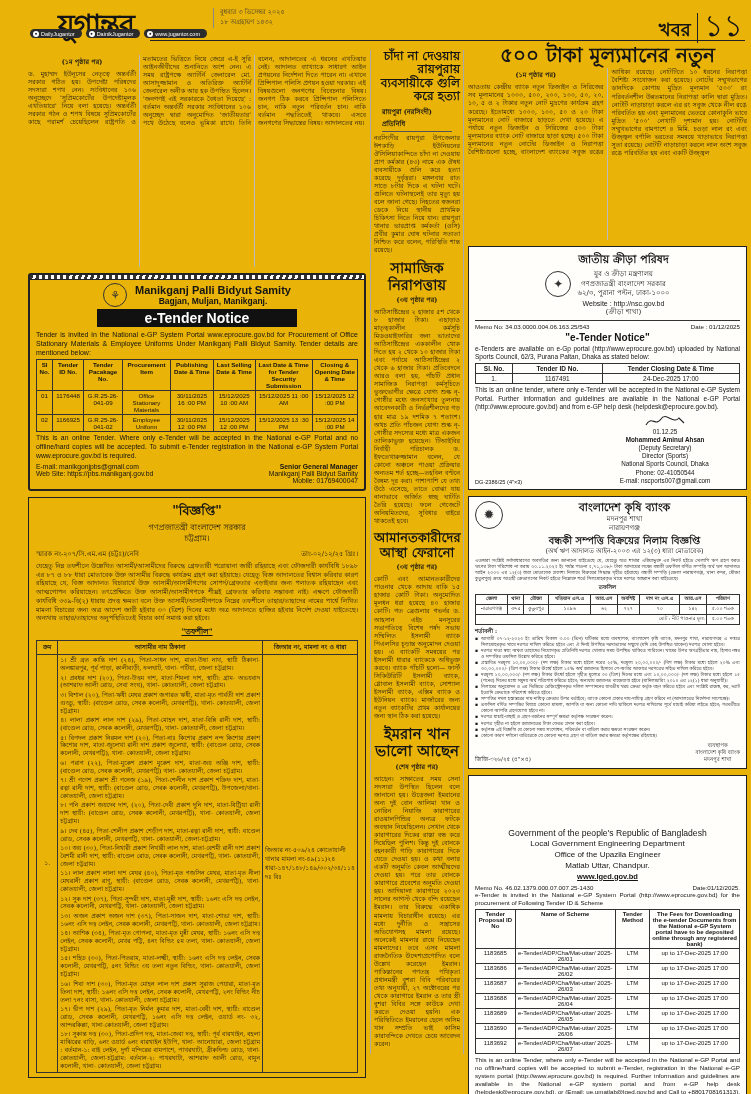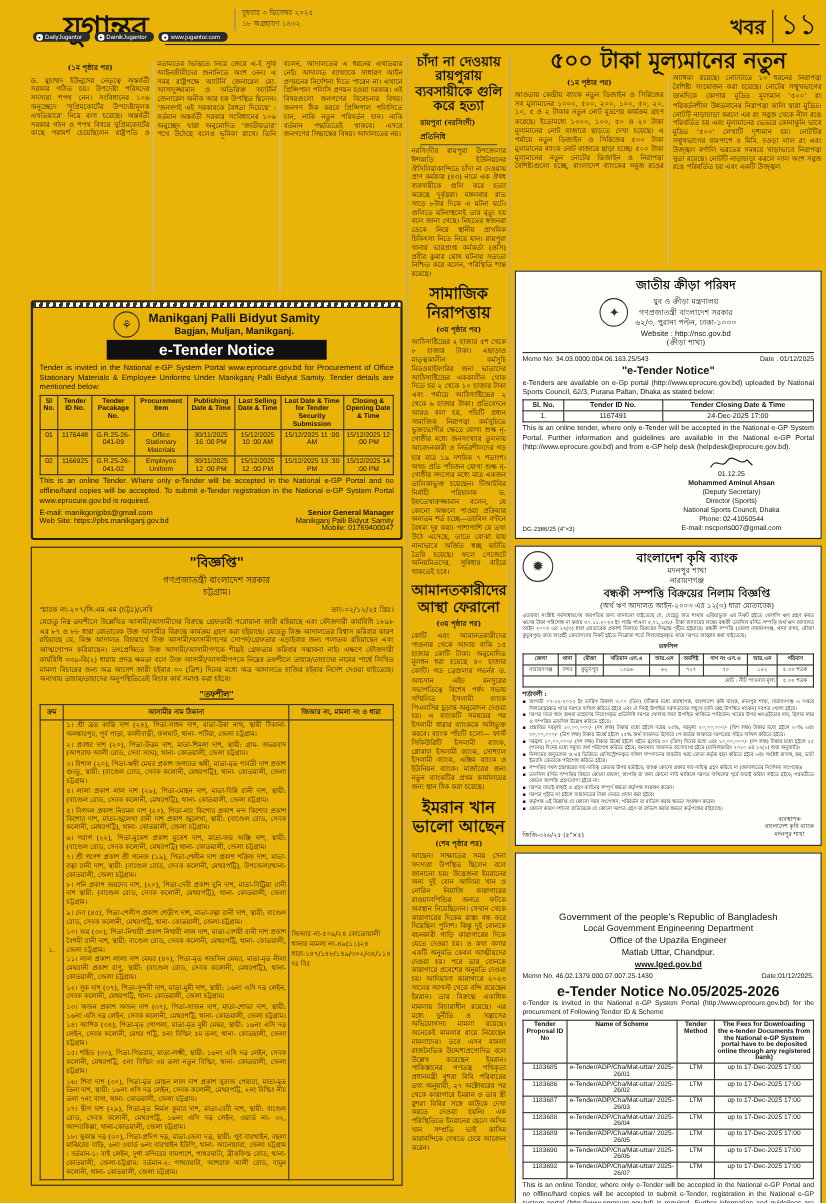--- a/index.html
+++ b/index.html
@@ -13,21 +13,21 @@
   .masthead { position:absolute; left:0; top:0; width:751px; height:46px; }
   .mast-rule { position:absolute; left:150px; top:40px; width:595px; height:0; border-top:1.5px solid #222; }
   .logo { position:absolute; left:58px; top:2px; font-size:29px; font-weight:bold; letter-spacing:-1px; font-family:"DejaVu Serif",serif; }
   .dateline { position:absolute; left:213px; top:8px; font-size:6.5px; line-height:1.5; color:#333; border-left:1px solid #888; padding-left:6px; }
   .badges { position:absolute; left:30px; top:29px; display:flex; gap:4px; }
   .badge { background:#2b2b2b; color:#fff; border-radius:7px; font-size:5.5px; padding:1.5px 7px 1.5px 3px; display:flex; align-items:center; gap:2px; font-family:"Liberation Sans",sans-serif; }
   .badge .dot { width:6px; height:6px; border-radius:50%; background:#fff; color:#222; font-size:4.5px; line-height:6px; text-align:center; font-weight:bold; }
   .section-head { position:absolute; right:8px; top:2px; display:flex; align-items:baseline; gap:6px; }
   .section-head .sec { font-size:18px; font-weight:bold; }
   .section-head .bar { width:1.5px; height:30px; background:#222; align-self:center; }
-  .section-head .pg { font-size:26px; }
+  .section-head .pg { font-size:30px; }
   
   .art-head { font-weight:bold; text-align:center; line-height:1.12; }
   .cont { text-align:center; font-weight:bold; font-size:6.5px; margin:2px 0; }
   .body-sm { font-size:6.3px; line-height:1.28; text-align:justify; }
   .byline { font-weight:bold; font-size:6.6px; border-bottom:0.5px solid #555; margin:2px 8px 2px 8px; padding-bottom:1px; }
   table { border-collapse:collapse; width:100%; }
   th,td { border:0.8px solid #333; padding:1px 2px; vertical-align:top; }
   th { font-weight:bold; text-align:center; }
   .flexbet { display:flex; justify-content:space-between; align-items:flex-start; }
   .squig { display:block; margin:0 auto; }
@@ -54,21 +54,21 @@
   
   .bg-box { margin-top:6px; border:1.2px solid #222; padding:4px 7px; }
   .bg-title { text-align:center; font-weight:bold; font-size:12.5px; }
   .bg-center { text-align:center; font-size:8px; line-height:1.45; }
   .bg-memo { display:flex; justify-content:space-between; font-size:6.6px; margin:3px 0 2px 0;gap:25px; }
   .bg-body { font-size:6.35px; line-height:1.38; text-align:justify; }
   .bg-sched { text-align:center; font-weight:bold; font-size:7.5px; text-decoration:underline; margin:3px 0 2px 0; }
   .bg-table { font-size:6.1px; }
   .bg-table .name-cell div { margin-bottom:1.5px; text-align:justify; line-height:1.3; }
   
-  .mid-h1 { font-size:12px; } .mid-h2 { font-size:14.5px; } .mid-h3 { font-size:13px; } .mid-h4 { font-size:15px; }
+  .mid-h1 { font-size:12px;text-align:right; } .mid-h2 { font-size:14.5px; } .mid-h3 { font-size:13px; } .mid-h4 { font-size:15px; }
   .mid-sec { margin-bottom:6px; }
   
   .nsc-box,.kb-box,.lged-box { border:1.5px solid #222; padding:4px 6px; margin-top:6px; background:#fffefb; }
   .nsc-head { display:flex; align-items:center; gap:6px; justify-content:center; text-align:center; }
   .nsc-org { font-weight:bold; font-size:11px; }
   .nsc-sub { font-size:7px; line-height:1.35; }
   .eng { font-family:"Liberation Sans",sans-serif; }
   .nsc-memo { display:flex; justify-content:space-between; font-size:6.2px; border-top:0.8px solid #333; margin-top:2px; padding-top:2px; }
   .nsc-title { text-align:center; font-weight:bold; font-size:10px; margin:2px 0; }
   .nsc-body { font-size:6.5px; line-height:1.3; text-align:justify; }
@@ -460,21 +460,20 @@
         <div class="lg1">Government of the people's Republic of Bangladesh</div>
         <div class="lg2">Local Government Engineering Department</div>
         <div class="lg2">Office of the Upazila Engineer</div>
         <div class="lg2">Matlab Uttar, Chandpur.</div>
         <div class="lgweb">www.lged.gov.bd</div>
       </div>
       <div class="lged-memo">
         <span>Memo No. 46.02.1379.000.07.007.25-1430</span>
         <span>Date:01/12/2025.</span>
       </div>
-      <div class="lged-title">e-Tender Notice No.05/2025-2026</div>
       <div class="lged-body">e-Tender is invited in the National e-GP System Portal (http://www.eprocure.gov.bd) for the procurement of Following Tender ID &amp; Scheme</div>
       <table class="lged-table">
         <thead>
           <tr>
             <th style="width:15%;">Tender Proposal ID No</th>
             <th style="width:38%;">Name of Scheme</th>
             <th style="width:13%;">Tender Method</th>
             <th>The Fees for Downloading the e-tender Documents from the National e-GP System portal have to be deposited online through any registered bank)</th>
           </tr>
         </thead>

